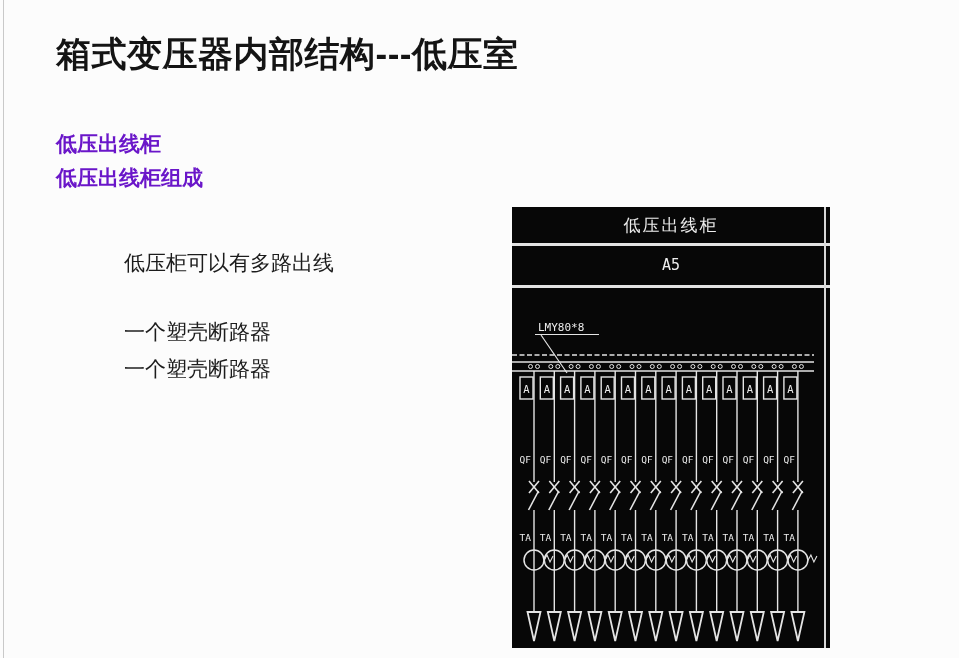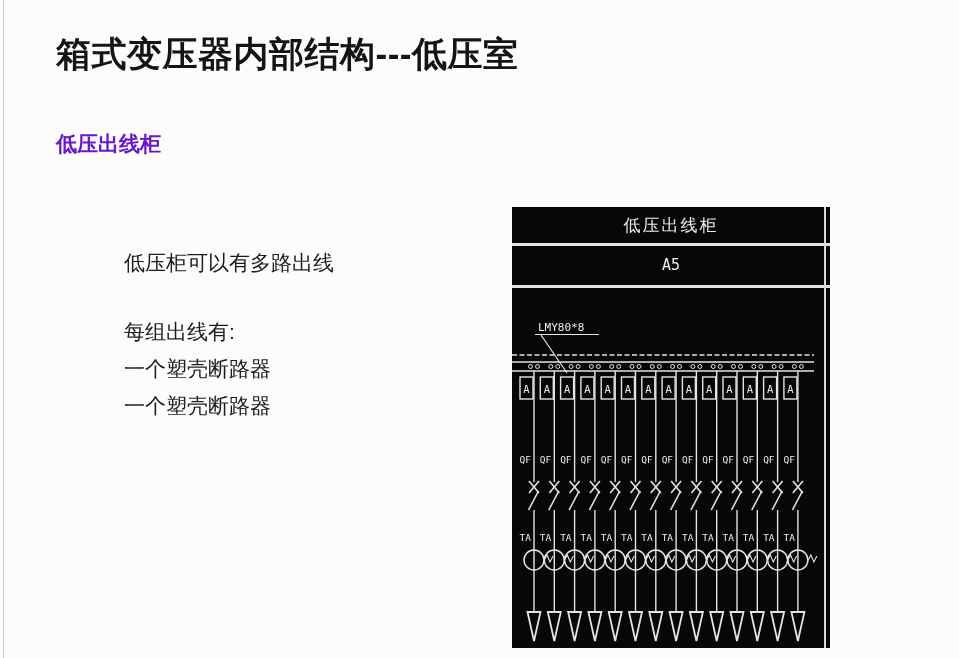--- a/index.html
+++ b/index.html
@@ -44,25 +44,25 @@
 </head>
 <body>
 
 <div class="slide">
   <div class="left-rule"></div>
 
   <h1 class="slide-title" style="color: rgb(20, 20, 20);">箱式变压器内部结构---低压室</h1>
 
   <div class="headings">
     <div class="heading" style="color: rgb(106, 22, 201);">低压出线柜</div>
+    <div class="heading" style="color: rgb(106, 22, 201);">低压出线柜组成</div>
   </div>
 
   <div class="body-block">
     <p class="para">低压柜可以有多路出线</p>
-    <p>每组出线有:</p>
     <p>一个塑壳断路器</p>
     <p>一个塑壳断路器</p>
   </div>
 
   <div class="diagram">
     <div class="d-titlebar">低压出线柜</div>
     <div class="d-subbar">A5</div>
     <svg id="schematic" class="d-svg" width="318" height="360" viewBox="0 0 318 360">
         <text x="26" y="43" fill="#ededed" font-size="11" text-anchor="start">LMY80*8</text>
         <line x1="23" y1="46.5" x2="87" y2="46.5" stroke="#e4e4e4" stroke-width="1.2"></line>

